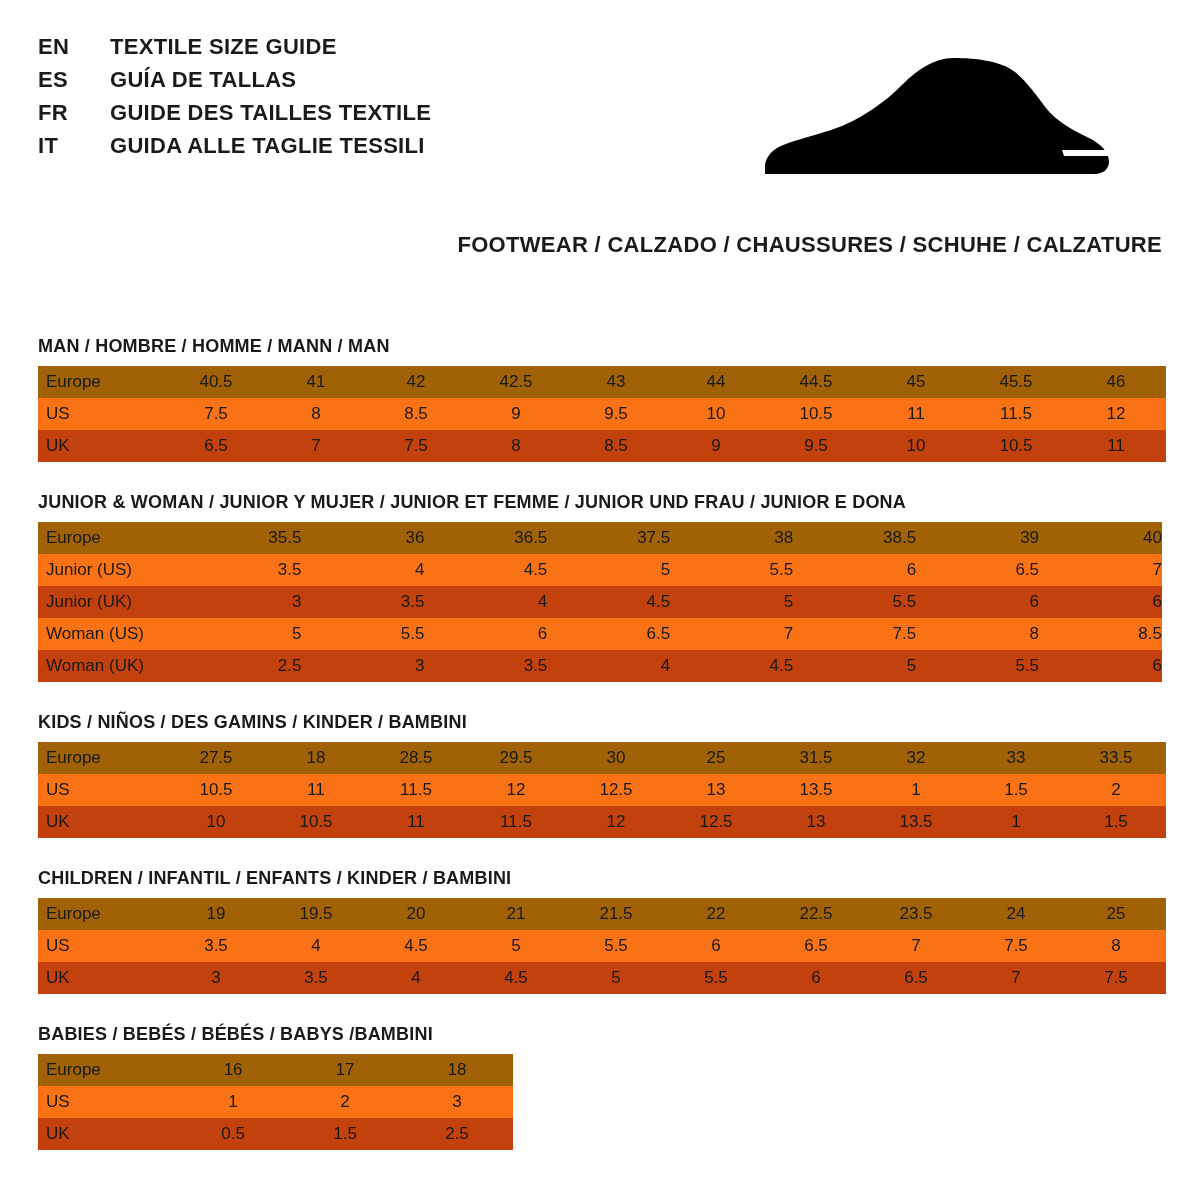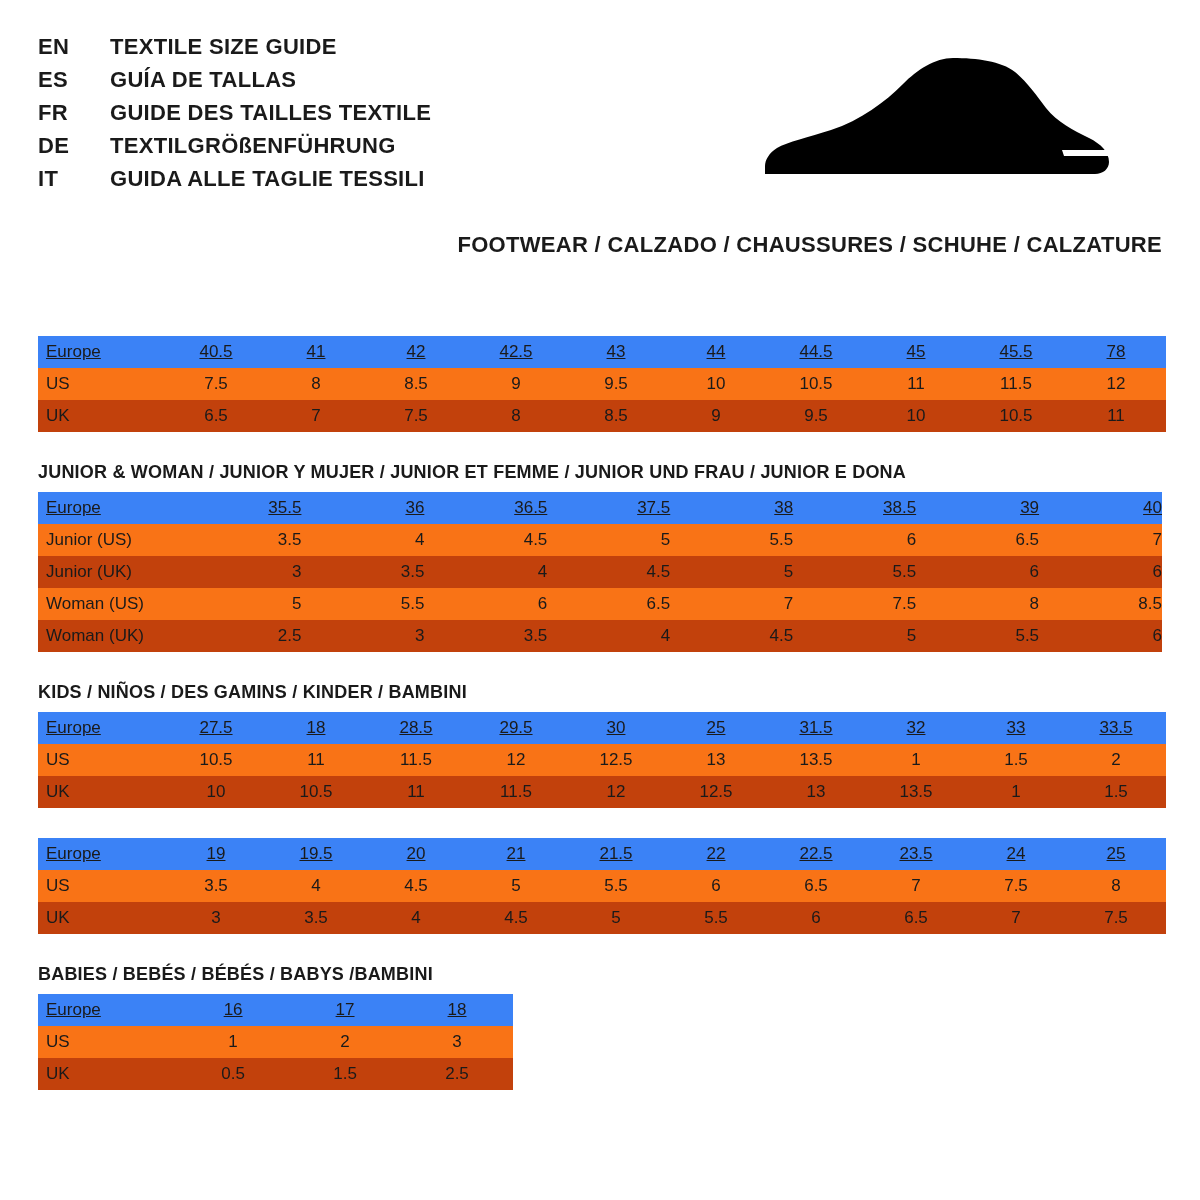--- a/index.html
+++ b/index.html
@@ -91,22 +91,21 @@
     text-align: center;
     vertical-align: middle;
     padding: 0;
   }
   table.size-table td.rowlabel {
     text-align: left;
     padding-left: 8px;
     width: 120px;
   }
   tr.r-head td {
-    background: #3b82f6;
-    text-decoration: underline;
+    background: #a16207;
   }
   tr.r-odd td {
     background: #f97316;
   }
   tr.r-even td {
     background: #c2410c;
   }
 
   
   .t-babies { width: 475px; }
@@ -131,57 +130,54 @@
       </div>
       <div class="lang-row">
         <div class="lang-code">ES</div>
         <div class="lang-title">GUÍA DE TALLAS</div>
       </div>
       <div class="lang-row">
         <div class="lang-code">FR</div>
         <div class="lang-title">GUIDE DES TAILLES TEXTILE</div>
       </div>
       <div class="lang-row">
-        <div class="lang-code">DE</div>
-        <div class="lang-title">TEXTILGRÖßENFÜHRUNG</div>
-      </div>
-      <div class="lang-row">
         <div class="lang-code">IT</div>
         <div class="lang-title">GUIDA ALLE TAGLIE TESSILI</div>
       </div>
     </div>
 
     <div class="shoe-wrap">
       <svg width="345" height="120" viewBox="0 0 345 120" xmlns="http://www.w3.org/2000/svg" aria-hidden="true">
         <path fill="#000000" d="M188 2 C170 2 152 14 138 28 C120 46 96 64 66 74 C44 81 22 86 12 92 C4 97 0 104 0 110 L0 118 L330 118 C338 118 344 113 344 106 C344 96 336 88 324 82 C308 74 292 66 281 52 C272 40 262 26 250 16 C236 5 212 2 188 2 Z"></path>
         <path fill="#ffffff" d="M297 94 L344 94 L344 100 L299 100 Z"></path>
       </svg>
     </div>
 
   </div>
 
   <div class="footwear-line">FOOTWEAR / CALZADO / CHAUSSURES / SCHUHE / CALZATURE</div>
 
   <div class="sections">
 
     <div class="section">
+      <div class="section-title">MAN / HOMBRE / HOMME / MANN / MAN</div>
       <table class="size-table t-full">
         <tbody>
             <tr class="r-head">
           <td class="rowlabel">Europe</td>
           <td class="datacell">40.5</td>
           <td class="datacell">41</td>
           <td class="datacell">42</td>
           <td class="datacell">42.5</td>
           <td class="datacell">43</td>
           <td class="datacell">44</td>
           <td class="datacell">44.5</td>
           <td class="datacell">45</td>
           <td class="datacell">45.5</td>
-          <td class="datacell">78</td>
+          <td class="datacell">46</td>
         </tr>
         <tr class="r-odd">
           <td class="rowlabel">US</td>
           <td class="datacell">7.5</td>
           <td class="datacell">8</td>
           <td class="datacell">8.5</td>
           <td class="datacell">9</td>
           <td class="datacell">9.5</td>
           <td class="datacell">10</td>
           <td class="datacell">10.5</td>
@@ -310,20 +306,21 @@
           <td class="datacell">13</td>
           <td class="datacell">13.5</td>
           <td class="datacell">1</td>
           <td class="datacell">1.5</td>
         </tr>
       </tbody>
         </table>
     </div>
 
     <div class="section">
+      <div class="section-title">CHILDREN / INFANTIL / ENFANTS / KINDER / BAMBINI</div>
       <table class="size-table t-full">
         <tbody>
             <tr class="r-head">
           <td class="rowlabel">Europe</td>
           <td class="datacell">19</td>
           <td class="datacell">19.5</td>
           <td class="datacell">20</td>
           <td class="datacell">21</td>
           <td class="datacell">21.5</td>
           <td class="datacell">22</td>

